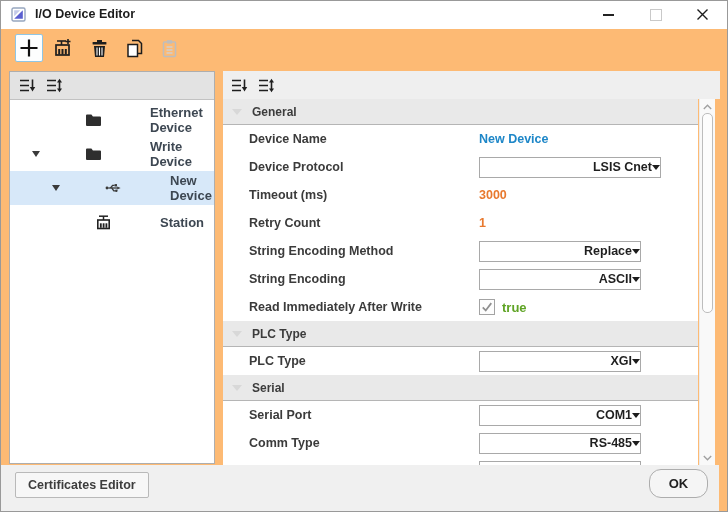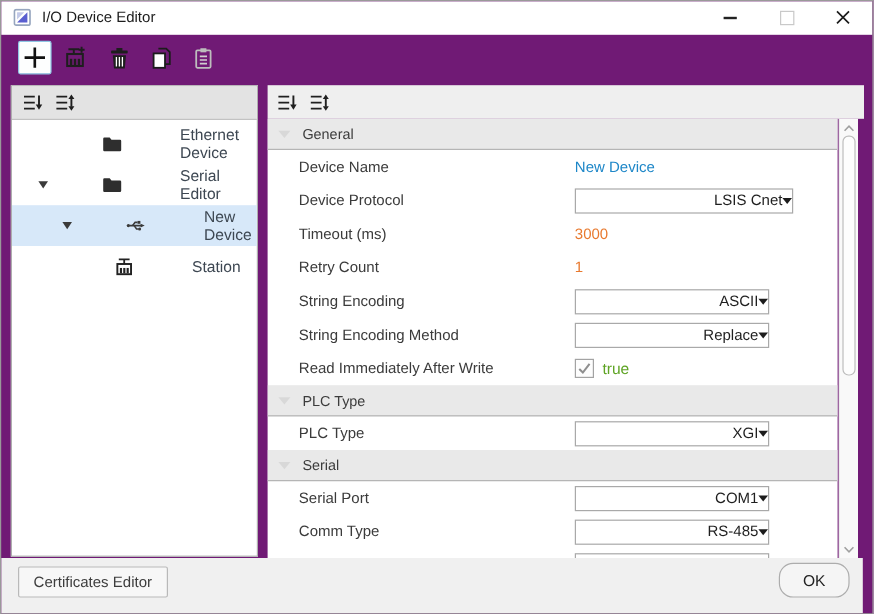--- a/index.html
+++ b/index.html
@@ -1,17 +1,17 @@
 <!DOCTYPE html>
 <html><head>
 <meta charset="utf-8">
 <style>
   html,body{margin:0;padding:0;background:#d9d9d9;}
   .window{position:relative;width:726px;height:510px;margin:0;border:1px solid #999;
-          background:#701a75;font-family:"Liberation Sans",sans-serif;overflow:hidden;}
+          background:#fdba74;font-family:"Liberation Sans",sans-serif;overflow:hidden;font-weight:bold;}
 
   
   .titlebar{position:absolute;left:0;top:0;right:0;height:28px;background:#fff;}
   .app-icon{position:absolute;left:10px;top:6px;width:15px;height:15px;}
   .title-text{position:absolute;left:34px;top:6px;font-size:12.5px;color:#1c1c1c;}
   .win-btn{position:absolute;top:0;width:34px;height:27px;display:flex;align-items:center;justify-content:center;cursor:default;}
   .btn-min{left:590px}.btn-max{left:638px}.btn-close{left:684px}
   .glyph-min{width:11px;height:2px;background:#222;}
   .glyph-max{width:10px;height:10px;border:1.4px solid #c9c9c9;}
 
@@ -163,21 +163,21 @@
 
       <div class="tree-row lvl0">
         <span class="expander">
             <span class="tri-down"></span>
           </span>
         <span class="tree-icon">
           <svg width="17" height="14" viewBox="0 0 17 14">
             <path d="M1 2.6 q0-1 1-1 h4.4 l1.5 1.9 H15 q1 0 1 1 V12 q0 1-1 1 H2 q-1 0-1-1 Z" fill="#2e2e2e"></path>
           </svg>
         </span>
-        <span>Serial Editor</span>
+        <span>Write Device</span>
       </div>
 
       <div class="tree-row lvl1 selected">
         <span class="expander">
             <span class="tri-down"></span>
           </span>
         <span class="tree-icon">
           <svg width="17" height="16" viewBox="0 0 17 16">
             <circle cx="2" cy="8" r="1.4" fill="#3a3a3a"></circle>
             <line x1="3.2" y1="8" x2="12.6" y2="8" stroke="#3a3a3a" stroke-width="1.3"></line>
@@ -255,34 +255,34 @@
       </div>
 
       <div class="prop-row">
         <span class="prop-label">Retry Count</span>
         <span class="value-cell">
             <span class="value-orange">1</span>
           </span>
       </div>
 
       <div class="prop-row">
+        <span class="prop-label">String Encoding Method</span>
+        <span class="value-cell">
+          <span class="dropdown">
+            <span>Replace</span>
+            <span class="dd-arrow"></span>
+          </span>
+        </span>
+      </div>
+
+      <div class="prop-row">
         <span class="prop-label">String Encoding</span>
         <span class="value-cell">
           <span class="dropdown">
             <span>ASCII</span>
-            <span class="dd-arrow"></span>
-          </span>
-        </span>
-      </div>
-
-      <div class="prop-row">
-        <span class="prop-label">String Encoding Method</span>
-        <span class="value-cell">
-          <span class="dropdown">
-            <span>Replace</span>
             <span class="dd-arrow"></span>
           </span>
         </span>
       </div>
 
       <div class="prop-row">
         <span class="prop-label">Read Immediately After Write</span>
         <span class="value-cell">
           <span class="checkbox">
             <svg width="12" height="12" viewBox="0 0 14 14">

